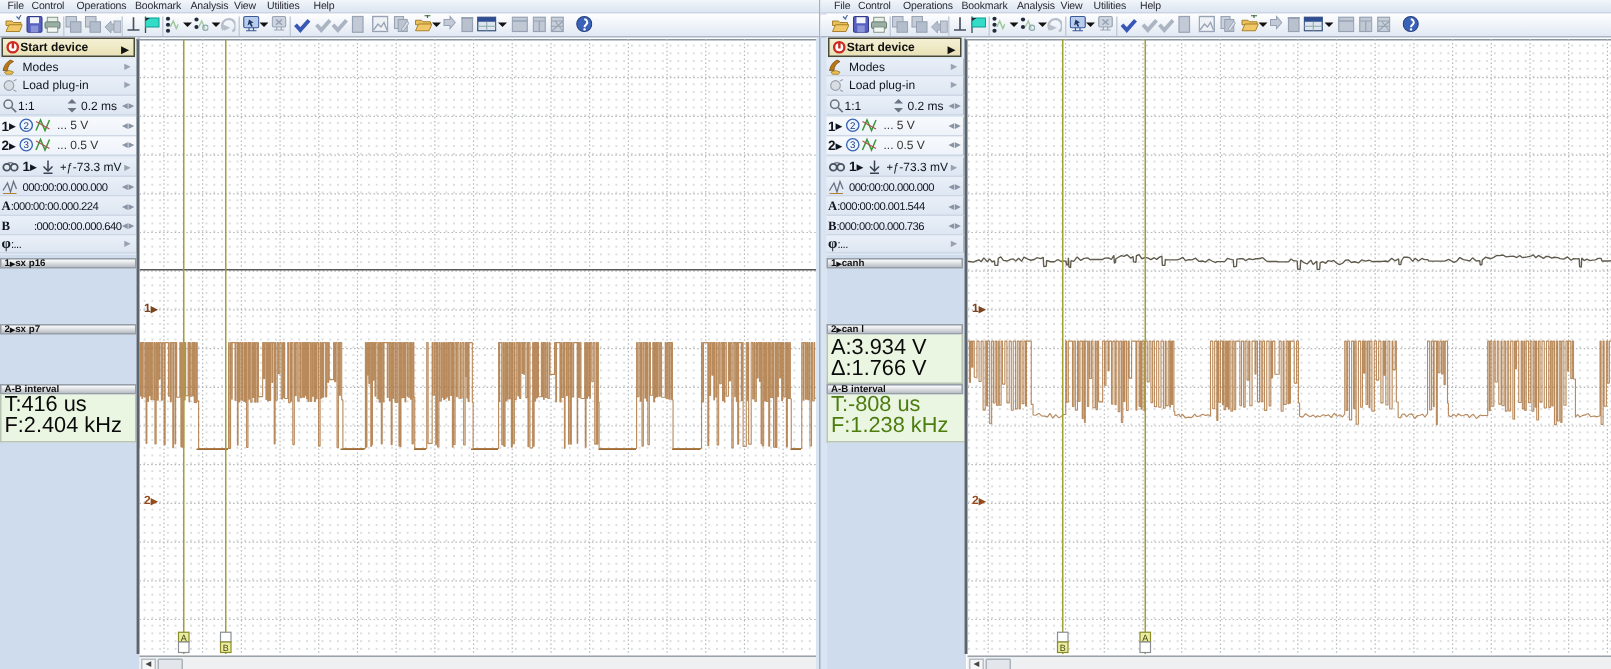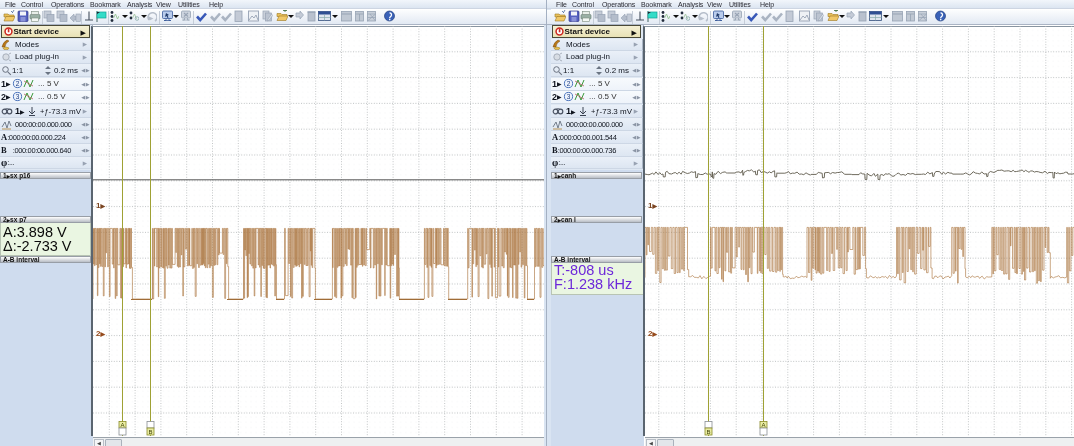--- a/index.html
+++ b/index.html
@@ -247,35 +247,35 @@
 <span class="tnum">000:00:00.000.000</span>
       <span class="spin">◀▶</span>
     </div>
     <div class="srow" style="left:0px;top:131px;width:92px;height:13px">
 <span style="font:bold 8.5px 'Liberation Serif',serif;color:#10151f">A</span>
       <span class="tnum" style="margin-left:0">:000:00:00.000.224</span>
       <span class="spin">◀▶</span>
     </div>
     <div class="srow" style="left:0px;top:144px;width:92px;height:13px">
 <span style="font:bold 8.5px 'Liberation Serif',serif;color:#10151f">B</span>
-      <span class="tnum" style="margin-left:6px">:000:00:00.000.640</span>
+      <span class="tnum" style="margin-left:16px">:000:00:00.000.640</span>
       <span class="spin">◀▶</span>
     </div>
     <div class="srow" style="left:0px;top:157px;width:92px;height:12px">
 <span style="font:bold 10px 'Liberation Serif',serif;color:#10151f">φ</span>
       <span class="tnum" style="margin-left:0">:...</span>
       <span class="arr">▶</span>
     </div>
     <div style="position:absolute;left:0px;top:172px;width:91px;height:7px;background:linear-gradient(#ffffff,#b9bec5);border:1px solid #989ea6;font:bold 6.5px 'Liberation Sans',sans-serif;color:#111;padding-left:2px;line-height:6px">1<span style="font-size:4.5px">▶</span>sx p16</div>
     <div style="position:absolute;left:0px;top:216px;width:91px;height:7px;background:linear-gradient(#ffffff,#b9bec5);border:1px solid #989ea6;font:bold 6.5px 'Liberation Sans',sans-serif;color:#111;padding-left:2px;line-height:6px">2<span style="font-size:4.5px">▶</span>sx p7</div>
-    <div style="position:absolute;left:0px;top:223px;width:91px;height:32.5px;background:#eaf6e2;border:1px solid #b8c4b4;border-top:none;font:14.5px 'Liberation Sans',sans-serif;color:#0a0a0a;padding:3px 0 0 2px">
-      <div style="height:13.5px;line-height:13.5px;white-space:nowrap">A:3.898 V</div>
-      <div style="height:13.5px;line-height:13.5px;white-space:nowrap">Δ:-2.733 V</div>
-    </div>
     <div style="position:absolute;left:0px;top:255.5px;width:91px;height:7px;background:linear-gradient(#ffffff,#b9bec5);border:1px solid #989ea6;font:bold 6.5px 'Liberation Sans',sans-serif;color:#111;padding-left:2px;line-height:6px">A-B interval</div>
+    <div style="position:absolute;left:0px;top:262.5px;width:91px;height:32.5px;background:#eaf6e2;border:1px solid #b8c4b4;border-top:none;font:14.5px 'Liberation Sans',sans-serif;color:#0a0a0a;padding:1.5px 0 0 2px">
+      <div style="height:13.5px;line-height:13.5px;white-space:nowrap">T:416 us</div>
+      <div style="height:13.5px;line-height:13.5px;white-space:nowrap">F:2.404 kHz</div>
+    </div>
     <div style="position:absolute;left:91px;top:26px;width:453px;height:410px;background:#fff;border-left:2px solid #5a6570;border-top:1px solid #8894a0;background-image:radial-gradient(circle,#dadcde 0.5px,transparent 0.62px);background-size:5.16px 5.16px;background-position:16.3px 0.8px"></div>
     <svg style="position:absolute;left:93px;top:26px" width="451" height="410" viewBox="0 0 451 410">
       <path d="M16.3 0 V410 M42.1 0 V410 M67.9 0 V410 M93.7 0 V410 M119.5 0 V410 M145.3 0 V410 M171.1 0 V410 M196.9 0 V410 M222.7 0 V410 M248.5 0 V410 M274.3 0 V410 M300.1 0 V410 M325.9 0 V410 M351.7 0 V410 M377.5 0 V410 M403.3 0 V410 M429.1 0 V410 M0 25.8 H451 M0 51.6 H451 M0 77.4 H451 M0 103.2 H451 M0 129 H451 M0 154.8 H451 M0 180.6 H451 M0 206.4 H451 M0 232.2 H451 M0 258 H451 M0 283.8 H451 M0 309.6 H451 M0 335.4 H451 M0 361.2 H451 M0 387 H451" stroke="#b4b7b9" stroke-width="0.8" stroke-dasharray="1 1.6" fill="none"></path>
       <g transform="translate(-93,-26)">
         <path d="M93 299V228.4H93.4V263.9H94V228.4H94.6V265.7H95V228.4H95.9V264.6H96.8V228.4H97.4V295.7H97.9V228.4H98.3V267.6H99V228.4H99.6V263.8H100V228.4H100.6V266.4H101.1V228.4H101.9V266.4H102.8V228.4H103.3V295.9H104.1V228.4H104.8V266.8H105.5V228.4H106V252.8H106.6V228.4H107.6V266.8H108.4V228.4H109.4V296.5H110.1V228.4H112.3V264.1H113.2V228.4H113.6V267.9H114.2V228.4H115.2V298.5H115.7V228.4H116.7V296H117.1V228.4H117.8V264.8H119.9V228.4H120.6V297.9H121.3V228.4H121.6V298.2H122.5V228.4H123.1V266.7H123.4V228.4H123.8V263.8H125.4V228.4H126V267.9H126.4V228.4H126.9V264.1H127.9V228.4H128.6V264H129V228.4H129.5V268.3H129.9V228.4H130.2V268.4H131V228.4H131.5V267.4H132.4V299H152.4V228.4H152.8V298.9H153.7V228.4H154.5V266.1H154.8V228.4H156.7V267H157.3V228.4H158.3V296.8H158.7V228.4H159.2V268H159.8V228.4H160.7V266.8H161.5V228.4H162.1V267.4H163V228.4H163.6V268.2H164V228.4H164.4V298.3H165.3V228.4H166V266.2H166.3V228.4H167.1V268.2H168V228.4H168.5V265H169.2V228.4H169.8V268.1H170.4V228.4H171.3V268.1H172V228.4H172.3V264.4H175.1V228.4H175.8V252.5H176.4V228.4H177.3V266.3H177.8V228.4H178.4V267.3H179V228.4H179.7V267H180.4V228.4H181.3V255H181.8V228.4H182.8V296H183.4V228.4H183.8V266.8H184.8V228.4H185.6V249.1H186.5V228.4H187.5V265.9H188.4V228.4H189V265.2H189.5V228.4H189.8V265.7H191.8V228.4H192.4V268.4H193.4V228.4H193.9V267.4H194.3V228.4H195.2V296.4H196.2V228.4H196.9V263.8H197.5V228.4H198.5V267.5H199.4V228.4H200.3V265.2H201.2V228.4H201.6V264.7H202.1V228.4H202.5V265H203V228.4H203.4V263.6H203.7V228.4H204.4V265.9H204.8V228.4H205.4V267.7H206V228.4H207V267.7H207.8V228.4H208.3V264.1H209.1V228.4H209.6V267.7H210.3V228.4H210.8V265.8H211.4V228.4H212.4V297.4H213.4V228.4H213.9V265.4H214.6V228.4H215.2V264.8H215.8V228.4H217.1V264.7H217.8V228.4H218.6V255H219.1V228.4H219.5V253.1H222.4V228.4H223.1V254.5H223.8V228.4H224.7V298.4H225.6V228.4H226.4V263.7H226.9V228.4H227.8V266.6H228.6V299H243.6V228.4H243.9V298.1H244.6V228.4H244.9V250H245.4V228.4H245.9V255.8H246.4V228.4H247.2V297.7H247.6V228.4H248V296.6H248.3V228.4H248.8V253.5H249.3V228.4H250V264.1H250.4V228.4H251.4V265.8H252.3V228.4H252.8V268.2H253.5V228.4H254.2V296H254.8V228.4H255.6V268H256V228.4H258.2V265H258.7V228.4H259.6V267.3H260V228.4H260.8V296.5H261.4V228.4H262.1V265.6H262.4V228.4H263.3V268.2H263.8V228.4H264.2V268.3H265.1V228.4H266V297.4H266.4V228.4H267V297.8H267.3V228.4H267.7V265.2H268.5V228.4H269V265H269.6V228.4H270V268H270.5V228.4H271.5V264.2H271.8V228.4H272.2V264.8H273.1V228.4H273.7V266.1H274.2V228.4H274.7V295.9H275.5V228.4H275.9V264.7H276.5V299H284.5V228.4H285.4V295.6H288.1V228.4H288.7V263.5H289.6V228.4H290.5V296.4H291V228.4H291.7V298H292.6V228.4H293.3V267.4H294.2V228.4H294.7V264.8H295.5V228.4H295.8V266.4H296.3V228.4H296.6V265.8H297.4V228.4H298V264.7H298.8V228.4H299.1V266.9H299.6V228.4H300.5V263.7H301.1V228.4H301.6V298.1H302V228.4H302.5V296.3H303.4V228.4H304.3V264.4H304.9V228.4H305.9V265.5H306.9V228.4H307.2V265.5H308.1V228.4H309.1V296.7H310.1V228.4H310.4V251H310.9V228.4H311.2V265.3H311.6V228.4H312.1V267.6H312.7V228.4H314.9V268.1H315.4V299H332.4V228.4H332.7V267.6H333.1V228.4H334.5V296.4H335.4V228.4H335.9V297.7H336.7V228.4H337.2V267.3H337.9V228.4H338.3V265.9H339.2V228.4H339.7V266H340.1V228.4H340.9V298.2H341.5V228.4H342V295.8H342.9V228.4H343.2V266.3H344.2V228.4H345.2V263.9H345.8V228.4H346.4V265.6H347.2V228.4H348.1V249H348.6V228.4H349.2V249.6H349.6V228.4H350.6V265.1H351.6V228.4H352V297.8H352.4V228.4H353.3V298.7H355.1V228.4H355.6V297.5H356.1V228.4H356.7V267.4H357.1V228.4H357.8V265.3H358.3V228.4H359V264.5H360.9V228.4H361.4V264.5H362V228.4H362.4V266.3H362.8V228.4H363.6V264.9H364.5V228.4H365.2V265.6H366.2V228.4H366.7V249.6H369.7V228.4H370.5V267.9H371V228.4H373.3V268H374V228.4H374.7V264.9H375.6V228.4H376.3V298.9H376.7V228.4H377.7V263.8H378.2V228.4H379V296.1H379.4V228.4H380.3V296.1H380.9V228.4H381.5V264.7H382.4V228.4H384.8V295.6H385.1V228.4H385.8V265H386.5V228.4H387.3V265.7H389.8V228.4H390.2V298.2H390.7V228.4H391V265.7H391.6V228.4H392V263.9H392.8V228.4H393.2V265.4H393.6V228.4H394.5V254.5H395.5V228.4H396.5V296.1H397.5V228.4H398V296.1H398.5V228.4H398.9V268.1H399.4V299H424.4V228.4H424.9V264.4H425.9V228.4H426.8V267.4H427.5V228.4H428V297.4H428.9V228.4H429.9V265.5H430.4V228.4H431.1V267.3H431.5V228.4H431.9V296.4H432.9V228.4H433.6V263.5H435.2V228.4H435.8V268H436.3V228.4H436.6V265.3H437.1V228.4H437.8V264.5H438.5V228.4H439.4V264.2H440.2V228.4H441V264.8H443.5V228.4H444.1V265.7H444.9V228.4H445.8V266.2H446.3V228.4H447.2V266.3H447.6V228.4H448.3V266.7H448.7V299H467.7V228.4H468.2V267.9H469V228.4H471.9V297.1H472.5V228.4H472.9V263.7H473.7V228.4H474.6V250.1H475.2V228.4H475.9V266.7H476.3V228.4H476.7V264.7H477.6V228.4H478.1V296.6H479.1V228.4H479.9V255.8H480.8V228.4H481.7V267.1H482.2V228.4H482.9V268.1H483.2V228.4H484.2V264.2H485.6V228.4H486.3V253.9H487V228.4H487.9V298.6H488.8V228.4H489.8V264.5H490.1V228.4H490.9V267.6H491.4V228.4H491.8V296.2H492.4V228.4H494.2V267.1H494.7V228.4H495.4V297.7H497.5V228.4H498.3V267H498.8V228.4H499.1V296.1H500.8V228.4H501.8V266H502.6V228.4H503.3V267.7H504.2V228.4H504.7V252H505.4V228.4H506.3V254.3H506.8V228.4H507.4V295.8H507.7V228.4H508.2V297.3H509.1V228.4H509.8V267.3H510.5V228.4H511V267.7H511.9V228.4H512.5V297.5H513.1V228.4H513.6V265H514.5V228.4H514.9V265.1H515.3V228.4H515.7V298.1H516.7V228.4H517.2V298.3H517.9V228.4H518.6V264.5H518.9V228.4H519.8V252H520.4V228.4H521.1V267.2H521.7V228.4H522.5V264.6H523.5V228.4H524.3V297.9H524.9V228.4H525.6V265.6H526.4V228.4H526.9V265.8H527.5V299H534.5V228.4H535.4V266.8H536V228.4H537V266.2H537.8V228.4H538.5V266.4H539.3V228.4H540V297.3H541V228.4H541.8V267.3H542.8V228.4H543.1V265.5H544" stroke="#ac7640" stroke-width="0.75" fill="none" opacity="0.85" stroke-linejoin="bevel"></path>
         <path d="M131 299.5H152M227 299.5H243M276 299.5H284M314 299.5H332M399 299.5H424M448 299.5H467M527 299.5H534" stroke="#a06c36" stroke-width="1" fill="none" opacity="1" stroke-linejoin="bevel"></path>
         <path d="M93 179.8 H544" stroke="#585858" stroke-width="1" fill="none" opacity="1" stroke-linejoin="bevel"></path>
         <path d="M122.5 26 V437" stroke="#9fa134" stroke-width="1"></path>
         <rect x="119" y="421.5" width="7" height="6.5" fill="#e9eca2" stroke="#8a8c28" stroke-width="0.8"></rect>
         <rect x="119" y="428" width="7" height="7" fill="#fff" stroke="#8a8f94" stroke-width="0.8"></rect>
@@ -539,22 +539,26 @@
       <span class="tnum" style="margin-left:0">:000:00:00.000.736</span>
       <span class="spin">◀▶</span>
     </div>
     <div class="srow" style="left:551px;top:157px;width:92px;height:12px">
 <span style="font:bold 10px 'Liberation Serif',serif;color:#10151f">φ</span>
       <span class="tnum" style="margin-left:0">:...</span>
       <span class="arr">▶</span>
     </div>
     <div style="position:absolute;left:551px;top:172px;width:91px;height:7px;background:linear-gradient(#ffffff,#b9bec5);border:1px solid #989ea6;font:bold 6.5px 'Liberation Sans',sans-serif;color:#111;padding-left:2px;line-height:6px">1<span style="font-size:4.5px">▶</span>canh</div>
     <div style="position:absolute;left:551px;top:216px;width:91px;height:7px;background:linear-gradient(#ffffff,#b9bec5);border:1px solid #989ea6;font:bold 6.5px 'Liberation Sans',sans-serif;color:#111;padding-left:2px;line-height:6px">2<span style="font-size:4.5px">▶</span>can l</div>
+    <div style="position:absolute;left:551px;top:223px;width:91px;height:32.5px;background:#eaf6e2;border:1px solid #b8c4b4;border-top:none;font:14.5px 'Liberation Sans',sans-serif;color:#0a0a0a;padding:3px 0 0 2px">
+      <div style="height:13.5px;line-height:13.5px;white-space:nowrap">A:3.934 V</div>
+      <div style="height:13.5px;line-height:13.5px;white-space:nowrap">Δ:1.766 V</div>
+    </div>
     <div style="position:absolute;left:551px;top:255.5px;width:91px;height:7px;background:linear-gradient(#ffffff,#b9bec5);border:1px solid #989ea6;font:bold 6.5px 'Liberation Sans',sans-serif;color:#111;padding-left:2px;line-height:6px">A-B interval</div>
-    <div style="position:absolute;left:551px;top:262.5px;width:111px;height:32.5px;background:#eaf6e2;border:1px solid #b8c4b4;border-top:none;font:14.5px 'Liberation Sans',sans-serif;color:#6d28d9;padding:1.5px 0 0 2px">
+    <div style="position:absolute;left:551px;top:262.5px;width:111px;height:32.5px;background:#eaf6e2;border:1px solid #b8c4b4;border-top:none;font:14.5px 'Liberation Sans',sans-serif;color:#4d7c0f;padding:1.5px 0 0 2px">
       <div style="height:13.5px;line-height:13.5px;white-space:nowrap">T:-808 us</div>
       <div style="height:13.5px;line-height:13.5px;white-space:nowrap">F:1.238 kHz</div>
     </div>
     <div style="position:absolute;left:643px;top:26px;width:431px;height:410px;background:#fff;border-left:2px solid #5a6570;border-top:1px solid #8894a0;background-image:radial-gradient(circle,#dadcde 0.5px,transparent 0.62px);background-size:5.16px 5.16px;background-position:13.8px 0.8px"></div>
     <svg style="position:absolute;left:645px;top:26px" width="429" height="410" viewBox="0 0 429 410">
       <path d="M13.8 0 V410 M39.6 0 V410 M65.4 0 V410 M91.2 0 V410 M117 0 V410 M142.8 0 V410 M168.6 0 V410 M194.4 0 V410 M220.2 0 V410 M246 0 V410 M271.8 0 V410 M297.6 0 V410 M323.4 0 V410 M349.2 0 V410 M375 0 V410 M400.8 0 V410 M426.6 0 V410 M0 25.8 H429 M0 51.6 H429 M0 77.4 H429 M0 103.2 H429 M0 129 H429 M0 154.8 H429 M0 180.6 H429 M0 206.4 H429 M0 232.2 H429 M0 258 H429 M0 283.8 H429 M0 309.6 H429 M0 335.4 H429 M0 361.2 H429 M0 387 H429" stroke="#b4b7b9" stroke-width="0.8" stroke-dasharray="1 1.6" fill="none"></path>
       <g transform="translate(-645,-26)">
         <path d="M645 277.5V227.4H646.3V254.9H647V227.4H647.8V244.8H648.5V227.4H649.5V251.5H651.3V227.4H652.7V254.3H654.1V227.4H655.4V273.4H656.8V227.4H657.7V270.5H658.4V227.4H659.8V282.5H661.1V227.4H662.3V268.7H663.4V227.4H664.4V270.3H665.4V227.4H666.2V270.1H667.4V227.4H668.3V256.1H669.9V227.4H671.3V268.6H672.8V227.4H674.2V273.5H675.5V227.4H677V272.6H678.2V227.4H679.4V272.6H680.2V227.4H681.4V269.1H682.6V227.4H683.7V270.6H684.3V227.4H687.5V269.6H688.7V276.7L690.5 276.8L692.7 275.5L694.3 277.3L696.6 277.4L698.4 277.9L700 275.6L701.8 278.8L703.8 276.4L705.9 278.6L707.4 277.6L709 276.4L710.5 276.2V227.4H711.1V268.1H712.2V227.4H715V270.9H715.9V227.4H716.9V273.5H718.3V227.4H719.1V267.7H720V227.4H721.5V279.2H722.1V227.4H723V281.7H723.5V227.4H724.9V270.9H725.8V227.4H726.5V252.3H727.6V227.4H728.6V271.8H730.1V227.4H730.7V273.2H731.6V227.4H732.4V267.9H735.1V227.4H736.4V257H737.3V227.4H738.7V247.1H739.4V227.4H741V269.4H741.9V227.4H743.3V269.8H744.1V227.4H745.5V274.5H746.5V227.4H747.6V281.7H748.5V227.4H749.2V267.7H749.9V227.4H751V273.7H752.1V227.4H752.8V252.1H754.4V227.4H757.3V273.4H757.9V227.4H759.4V270.9H760.2V227.4H760.7V272.8H761.4V227.4H762.7V273.9H763.3V227.4H764.8V254.6H766.1V227.4H767.3V268.4H768.4V227.4H769.6V271.1H771.1V227.4H772.5V271.5H774V227.4H775.6V272.2H776.8V227.4H777.4V270.4H778.8V227.4H779.8V271.4H780.3V227.4H781V269.6H781.7V227.4H782.6V274.3H783.2V276.8L784.5 276.9L785.9 276.1L787.1 278L788.4 276.3L790.3 278.7L792.3 278.1L794.3 278.4L796.5 276.1L797.8 277.7L799.6 277.4L801.8 276.1L803.8 277L805.5 276.4L807 277.6V227.4H808.5V272.5H809.8V227.4H811.2V280.3H811.9V227.4H812.6V268.2H813.7V227.4H815V269.8H815.5V227.4H816.1V273.1H817.1V227.4H817.7V271.1H818.4V227.4H818.9V272.8H819.5V227.4H820.6V274.1H821.8V227.4H822.8V273.2H823.8V227.4H826.6V270.5H827.7V227.4H829.1V271.4H830.1V227.4H831.4V253.4H832.5V227.4H833.2V270.5H834.7V227.4H836.7V249.4H837.3V227.4H838.3V267.9H839.7V227.4H840.8V267.8H841.8V227.4H843V273.6H844.5V227.4H846.1V270.6H847.2V227.4H847.7V251.9H848.4V227.4H849.9V249.5H852.8V227.4H854.1V274.2H855.4V227.4H856V269.6H857.5V227.4H858.6V269.2H859.2V227.4H859.8V268.8H860.3V227.4H862.8V255.4H864.4V227.4H865.6V268.7H866.4V277.5L868.5 278.1L870.4 275.8L872.5 277.3L873.9 277.7L875.4 276.6L877.1 278.2L878.4 277.1L879.9 277.9L882.1 276.5L884.2 277.2L885.6 276.5L887.5 278.4L889.4 275.5L891.5 277.6L893.2 276.4L895 278L896.5 276V227.4H897.5V273.7H898.4V227.4H899.6V279.9H901.1V227.4H902.4V272.5H903.2V227.4H904.1V282.8H905.6V227.4H907.1V271.5H908.3V227.4H909.1V248.8H909.8V227.4H910.7V269.6H911.7V227.4H912.7V271.8H913.3V227.4H914.6V274.1H916.2V227.4H917.6V253.4H919.1V227.4H920.6V268.6H922V227.4H922.7V250.2H923.4V227.4H923.9V270H925.3V227.4H926.5V272.7H928.1V227.4H928.6V246.4H930.1V227.4H930.9V268H932.1V278.2L933.5 278.7L934.8 276.2L936.4 276.1L937.7 277.9L939.4 276.2L941.2 275.9L943.2 279L945 277L946.7 276.8L948.4 276.1L949.9 278L951.7 275.7V227.4H953.1V273.3H954.3V227.4H955.5V271.1H956.1V227.4H957.6V283.1H958.2V227.4H958.8V248.5H959.9V227.4H961V249.3H961.9V227.4H962.7V256.5H963.5V227.4H965V268.8H965.6V276.8L967.1 277.8L969.4 276.4L970.9 277.6L972.2 275.8L974.1 277.2L975.7 277L976.9 276.4L978.3 276.4L979.6 278.4L980.8 277L982.2 276.2L984.3 279L986.7 276.7L988.5 277.1L989.8 277L991.8 276.9V227.4H992.8V273.8H993.5V227.4H994.6V270.8H995.9V227.4H996.8V254.7H998.2V227.4H999.2V269.4H1000.7V227.4H1001.3V270.5H1002.7V227.4H1003.6V274.1H1004.8V227.4H1005.8V273.9H1007.1V227.4H1008.6V279.4H1009.7V227.4H1010.5V245.9H1011V227.4H1012.5V268.3H1014.1V227.4H1014.9V272.6H1015.9V227.4H1016.5V273.6H1017.5V227.4H1019V268.5H1020.2V227.4H1021.3V274.1H1022.5V227.4H1023.4V271.4H1024V227.4H1024.5V280H1025.7V227.4H1026.7V268.1H1028V227.4H1029.5V272H1031V227.4H1032.5V271.6H1033.6V227.4H1034.5V270.7H1035.3V227.4H1036.3V283.2H1037.5V227.4H1038.3V280.7H1039.5V227.4H1040.5V281.6H1041.3V227.4H1042.6V270.2H1044V227.4H1045.1V247.5H1045.7V227.4H1047.2V252.4H1048.2V227.4H1049V252.7H1050.3V278.3L1051.6 276.3L1053.3 278.1L1054.8 277.1L1056.8 276.6L1058.8 275.7L1060.5 277.8L1062.8 277.3L1064.8 277.9L1066.7 277.1V227.4H1067.4V282.9H1068.7V227.4H1069.4V270.8H1070.9V227.4H1071.8V255.4H1072.9V227.4H1074" stroke="#ac7640" stroke-width="0.75" fill="none" opacity="0.85" stroke-linejoin="bevel"></path>
         <path d="M645 174.1L647.3 174.5L649 174.8L651.1 173.8L652.6 173.2L654.1 174.5L655.9 171.9L658.2 174.5L659.7 172.6L661.4 174.5L663 174L663.3 176.9L665.2 176.9L665.5 172.3L667.2 171.3L668.9 173.6L671.5 174L673.8 172.9L675.5 172.6L677.2 174L679.1 172.2L681.1 174.2L682.6 171.4L685.2 172.7L687.3 173.5L689.5 173L691.2 171.8L693.7 172.4L695.5 171.6L695.8 177.7L697.5 177.5L697.8 173.6L700.3 174.5L702.9 174.5L705.3 173L707.1 174.2L708.7 174L710.7 174.1L711 176.6L712 176.5L712.3 171.9L712.6 177.9L713.7 178.4L714 173.7L715.8 174.3L718.1 171.3L720.5 173.6L722.7 172.3L725.1 171.9L726.9 173.2L727.5 173L735 173L736.6 172.1L739 171.9L740.9 173L742.6 170.2L742.9 175.4L743.6 175L743.9 172.5L745.6 171.5L747.6 170.4L749.3 170.9L751.4 169.8L753.9 172.1L755.4 171.1L755.7 174.6L757.3 174.9L757.6 170.5L759.4 169.8L761.3 172.6L763.3 171.6L765 171.9L767.3 173.1L769.5 171.8L771.1 172.9L773 171.4L774.6 170.8L774.9 176.9L776.6 176.9L776.9 172.8L777.5 173.2L784.8 173.2L786.8 172.6L788.6 171.6L790.3 173.8L792.6 173.1L794.6 173.3L797.1 172.1L799.2 174.2L801.5 174L803.8 174.7L806 172.8L807.9 174L810.5 175.1L811.1 174.4L816.4 174.4L818.3 172.3L819.9 172.8L822.2 173.3L822.5 177.9L824.3 177.6L824.6 172.8L826.9 172.5L828.8 172.5L830.4 173.8L832.6 172.5L835.1 173.1L837.3 172.5L839.2 172.5L841.8 171.8L844.3 174L844.9 174.3L851.3 174.3L851.9 174.6L859 174.6L860.7 172.7L862.3 173.8L864.8 174.1L865.1 179.4L866.8 179.5L867.1 173.3L869 174.9L871.4 176L873.9 173.4L875.4 176.3L877.8 174.1L878.1 179.5L879.8 179.6L880.1 175.1L881.9 174.5L883.8 175.6L885.3 173.8L887.6 174.2L889.1 173.6L891.4 175.6L893 176.4L895 175.5L897 173.5L898.8 173.2L900.9 175L903.1 174.5L905.6 175.3L907.8 173.3L910.3 174.1L912.9 173.5L915.4 174.6L916 174.3L921.5 174.3L923.7 174L925.4 174.5L927.8 172.2L929.9 173.9L932.4 172.6L932.7 176.4L933.9 176.4L934.2 174L935.8 171.5L938 171.5L939.7 171.7L941.8 174.3L943.4 172.2L945.6 174L947.9 172.3L949.8 173.1L951.9 173.1L952.5 174.1L960.8 174.1L963.2 174.1L965.8 172.9L967.3 173.8L969.4 174.9L971.2 174L973.2 171.7L975.6 173.1L977.5 173.4L979.8 174L981.7 171.9L984.1 174L986.5 173.7L986.8 176.7L987.9 176.4L988.2 173.3L990.4 171.5L992.2 172L993.9 172.5L996.1 171.4L997.8 170.3L999.7 170.4L1001.9 170L1004.1 171.2L1006.7 170.9L1008.9 170.8L1011.2 171.7L1013.2 170.3L1014.8 171.7L1016.5 171.5L1018.1 171.2L1020.5 170.7L1022.2 169.9L1023.9 171.8L1025.6 170.3L1027.3 171.3L1029 172.3L1030.6 171L1032.2 170.9L1034.6 172.1L1036.1 171.5L1038.6 171.8L1040.1 172.4L1042.5 172.8L1045 171.3L1047.4 173.5L1049 172.4L1051.3 172.6L1052.8 172.4L1053.1 177.9L1054.2 178.1L1054.5 172L1056.1 173.7L1057.9 172.8L1059.9 173.8L1061.9 173.4L1063.6 173.2L1065.5 172.2L1067.4 172.3L1068 174L1072.7 174L1074 173.7" stroke="#5f5a4c" stroke-width="0.9" fill="none" opacity="1" stroke-linejoin="bevel"></path>
         <path d="M708.5 26 V437" stroke="#9fa134" stroke-width="1"></path>

